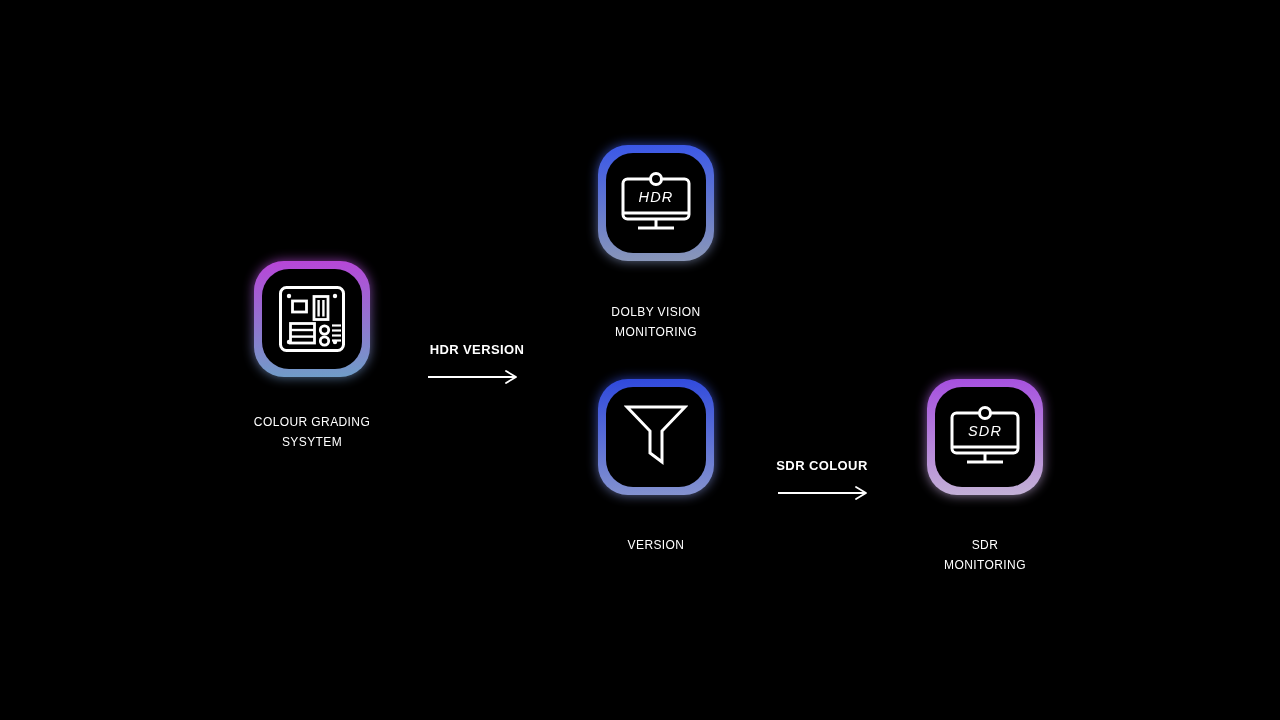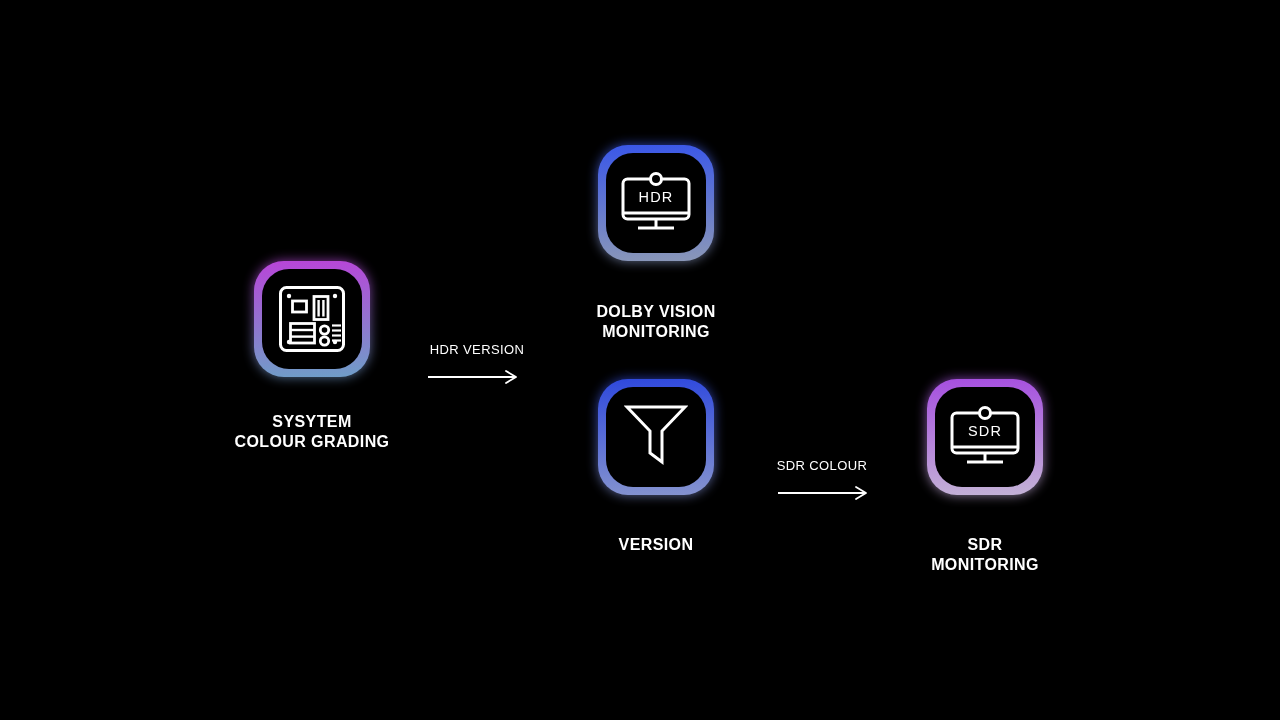--- a/index.html
+++ b/index.html
@@ -15,33 +15,34 @@
   .node { position:absolute; width:116px; height:116px; }
   .glow {
     position:absolute; inset:0; border-radius:30px;
     background:linear-gradient(178deg, var(--c1), var(--c2));
     filter:blur(6px); opacity:.75;
   }
   .ring {
     position:absolute; inset:0; border-radius:30px;
     padding:8px; box-sizing:border-box;
     background:linear-gradient(178deg, var(--c1), var(--c2));
+    font-style:italic;
   }
   .face {
     width:100%; height:100%; border-radius:27px; background:#000;
     display:flex; align-items:center; justify-content:center;
   }
   .node-label {
     position:absolute; width:240px; text-align:center;
-    color:var(--label-color,#fff); font-weight:700; font-size:16px;
+    color:var(--label-color,#fff); font-weight:400; font-size:12px;
     line-height:20px; letter-spacing:.4px;
   }
   .arrow-label {
     position:absolute; width:180px; text-align:center;
-    color:var(--label-color,#fff); font-weight:400; font-size:13px;
+    color:var(--label-color,#fff); font-weight:700; font-size:13px;
     letter-spacing:.4px;
   }
   .arrow-svg { position:absolute; }
   svg .st { fill:none; stroke:var(--icon-stroke,#fff); }
   svg .dot { fill:var(--icon-stroke,#fff); stroke:none; }
   svg .screen-txt {
     fill:var(--icon-stroke,#fff);
     font-family:"Liberation Sans", sans-serif;
     font-size:14.5px; letter-spacing:1.2px;
   }
@@ -72,22 +73,22 @@
           <circle class="st" cx="47.5" cy="57" r="4.2" stroke-width="2.8"></circle>
           <line class="st" x1="55" y1="41.5" x2="64" y2="41.5" stroke-width="2.2"></line>
           <line class="st" x1="55" y1="46.5" x2="64" y2="46.5" stroke-width="2.2"></line>
           <line class="st" x1="55" y1="51.5" x2="64" y2="51.5" stroke-width="2.2"></line>
           <line class="st" x1="55" y1="56.5" x2="64" y2="56.5" stroke-width="2.2"></line>
         </svg>
       </div>
     </div>
   </div>
   <div class="node-label" style="left:192px; top:412px;">
+    <div>COLOUR GRADING</div>
     <div>SYSYTEM</div>
-    <div>COLOUR GRADING</div>
   </div>
 
   <div class="node" style="left: 598px; top: 145px; --c1: #3a57e8; --c2: #8a97b8;">
     <div class="glow"></div>
     <div class="ring">
       <div class="face">
         <svg width="76" height="66" viewBox="0 0 76 66">
           <rect class="st" x="5" y="9" width="66" height="40" rx="4.5" stroke-width="3"></rect>
           <circle cx="38" cy="9" r="5.5" fill="#000" stroke="var(--icon-stroke,#fff)" stroke-width="3"></circle>
           <line class="st" x1="5" y1="43" x2="71" y2="43" stroke-width="3"></line>

